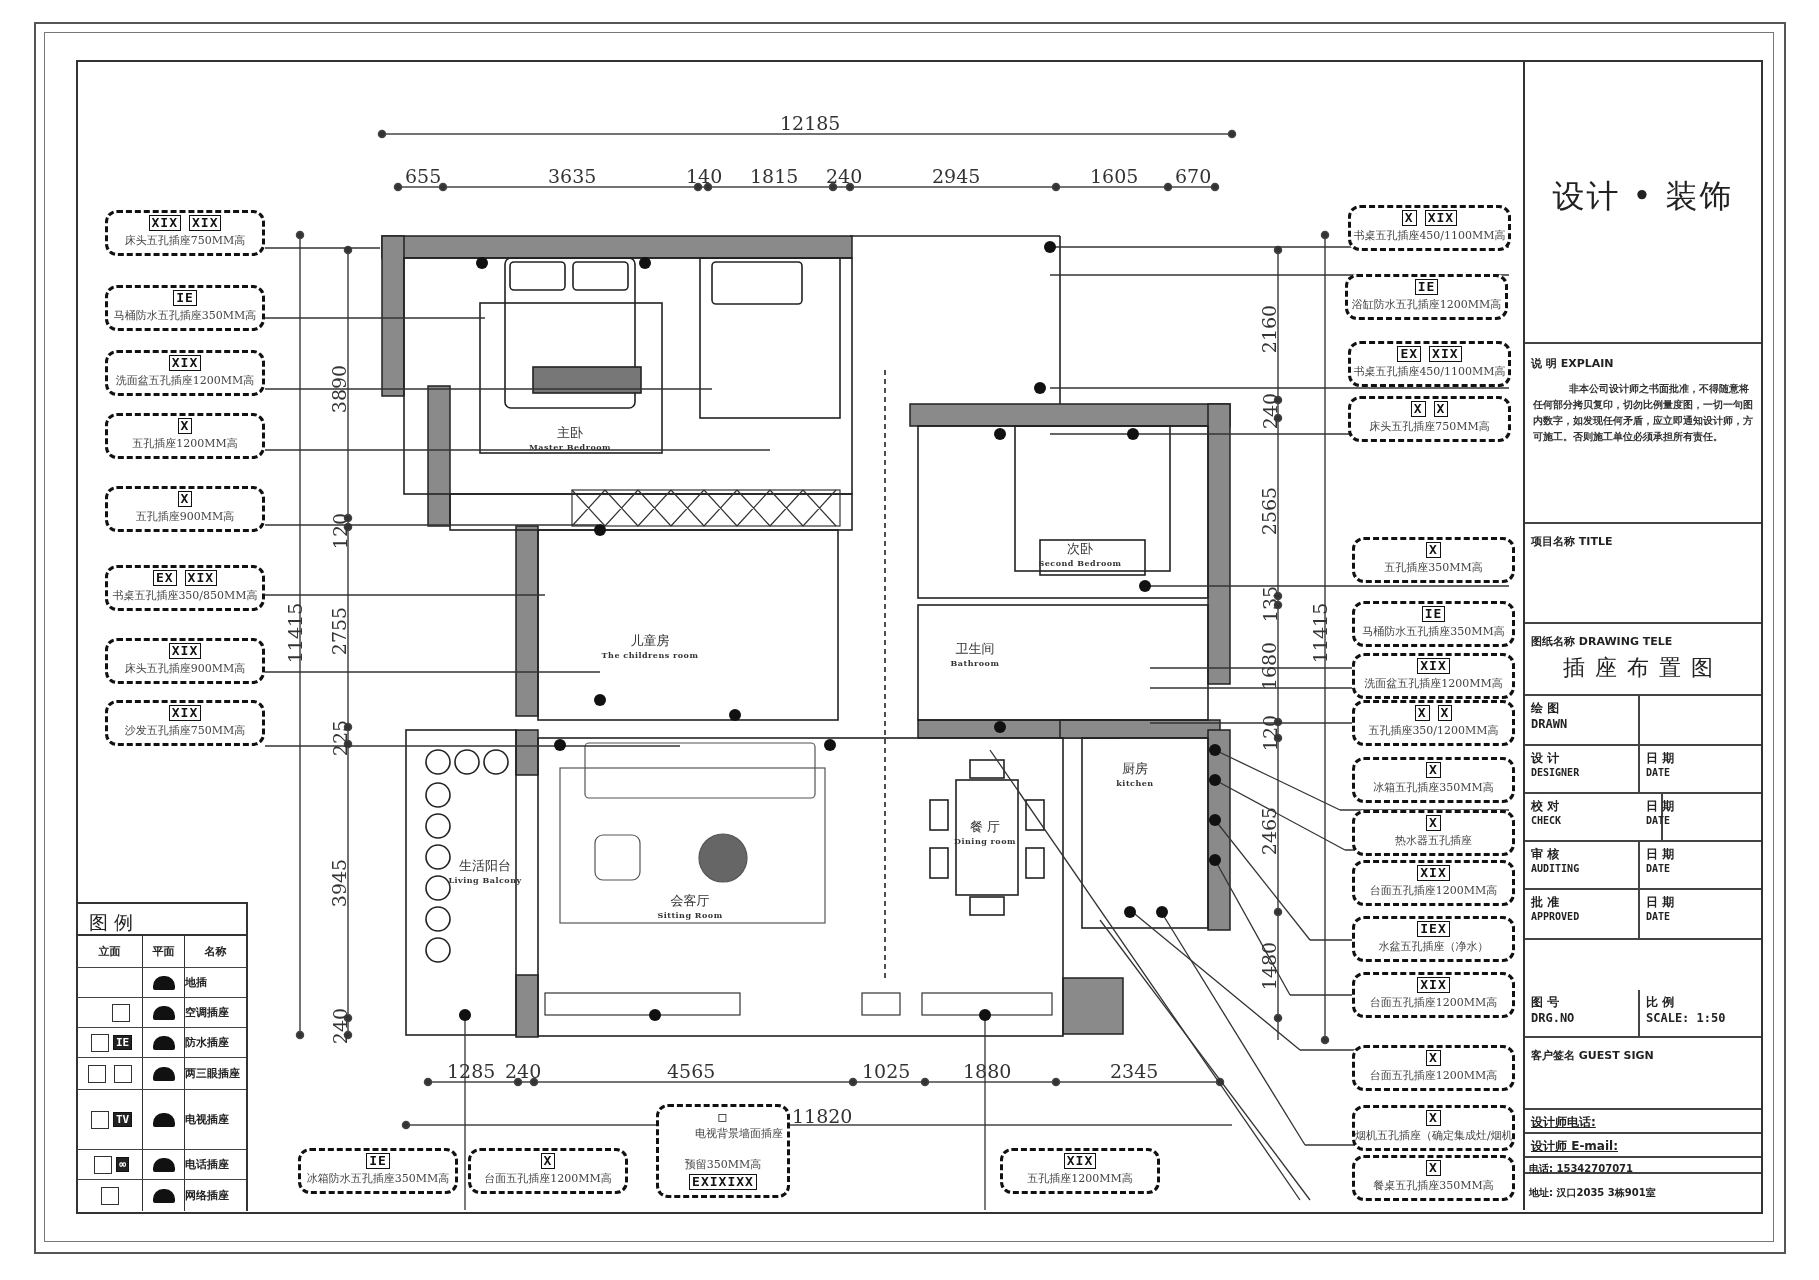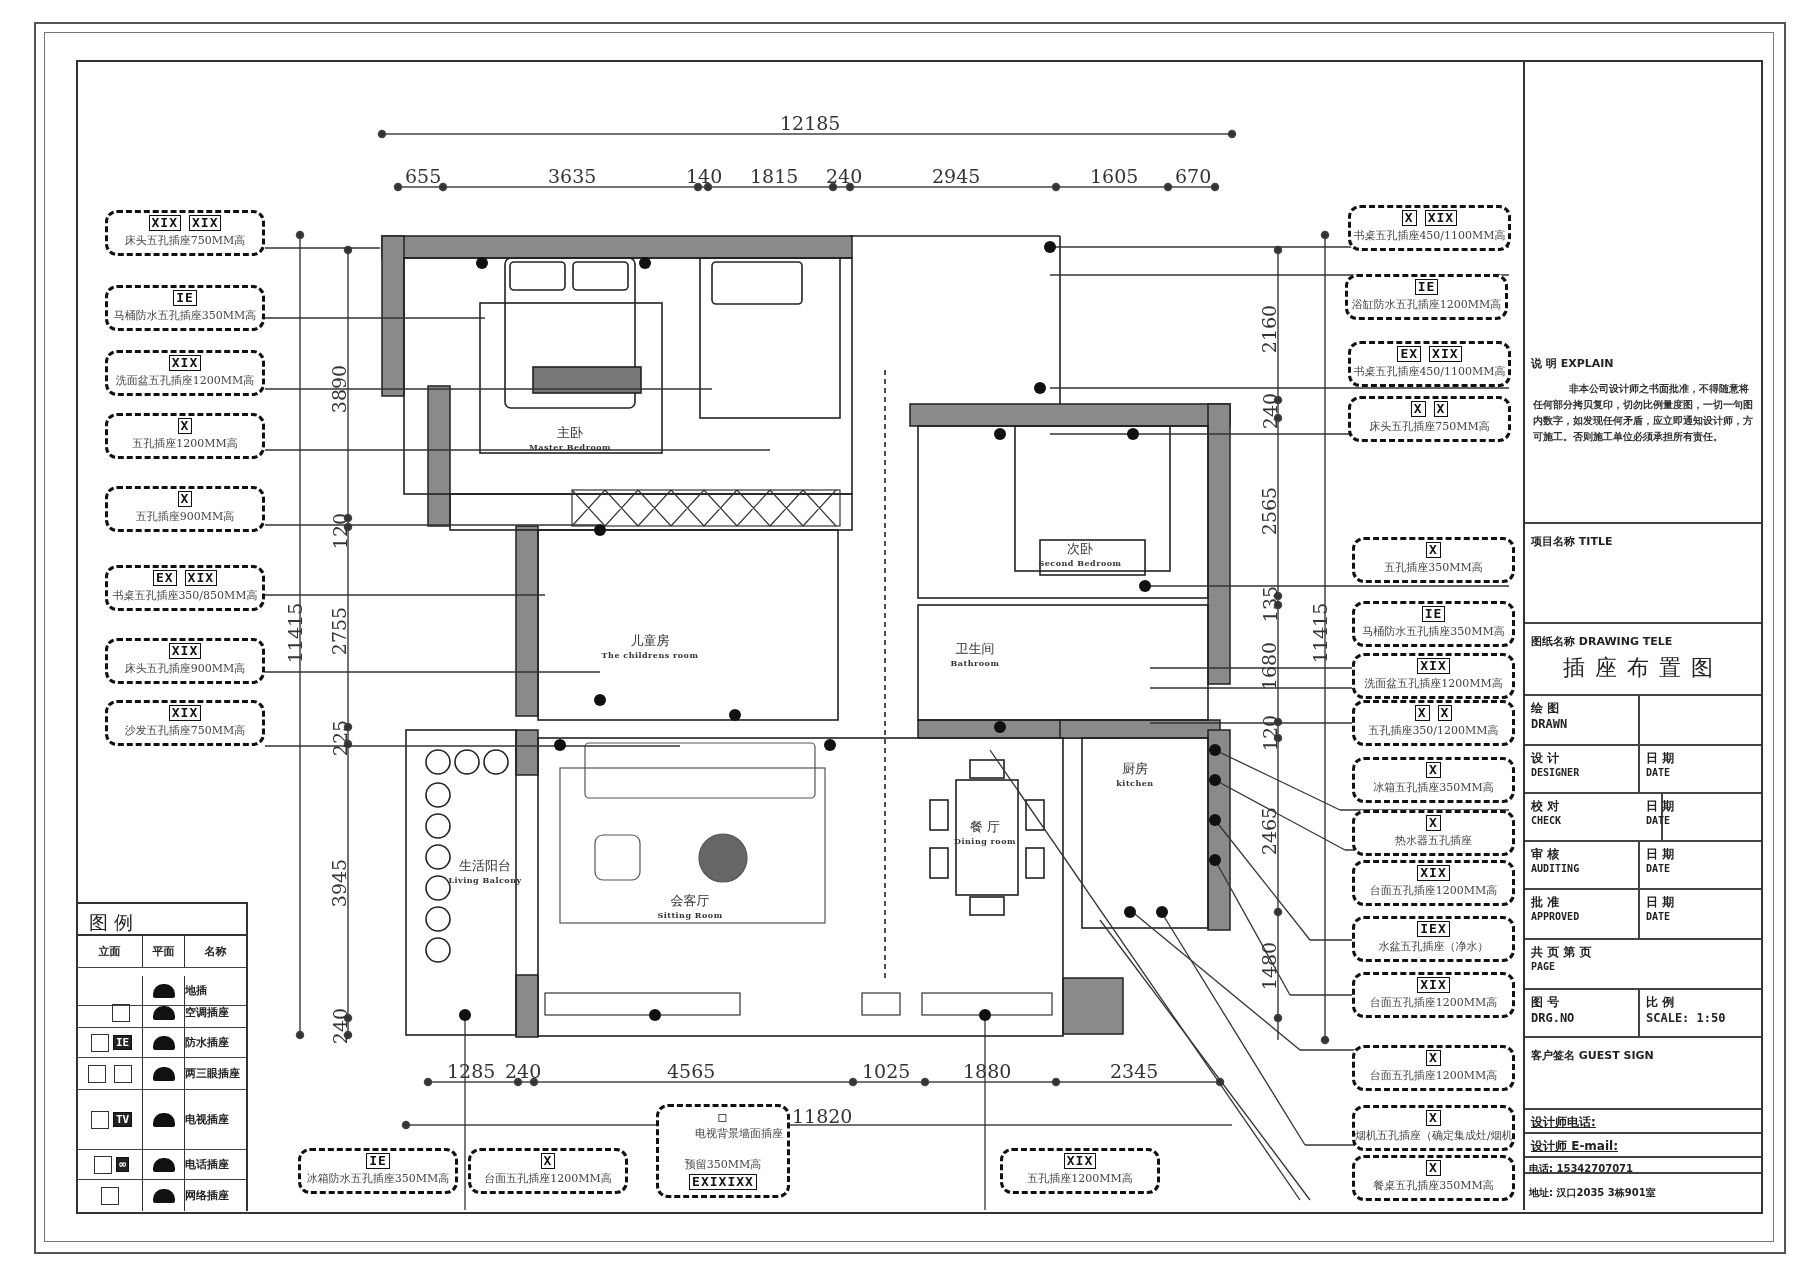--- a/index.html
+++ b/index.html
@@ -443,21 +443,21 @@
     <span class="txt">五孔插座1200MM高</span>
   </div>
 
 <div class="legend">
   <div class="lt">图 例</div>
   <div class="lg-row" style="top:32px;height:32px;">
     <div class="lg-c lg-sep1" style="left:0;width:66px;">立面</div>
     <div class="lg-c lg-sep1" style="left:66px;width:42px;">平面</div>
     <div class="lg-c" style="left:108px;width:61px;">名称</div>
   </div>
-  <div class="lg-row" style="top:64px;height:30px;margin-top:8px;">
+  <div class="lg-row" style="top:64px;height:30px;">
     <div class="lg-c lg-sep1" style="left:0;width:66px;"></div>
     <div class="lg-c lg-sep1" style="left:66px;width:42px;">
         <span class="plug"></span>
       </div>
     <div class="lg-c" style="left:108px;width:61px;justify-content:flex-start;">地插</div>
   </div>
   <div class="lg-row" style="top:94px;height:30px;">
     <div class="lg-c lg-sep1" style="left:0;width:66px;justify-content:flex-end;padding-right:8px;">
         <span class="bx"></span>
       </div>
@@ -511,20 +511,23 @@
         <span class="bx"></span>
       </div>
     <div class="lg-c lg-sep1" style="left:66px;width:42px;">
         <span class="plug"></span>
       </div>
     <div class="lg-c" style="left:108px;width:61px;justify-content:flex-start;">网络插座</div>
   </div>
 </div>
 
 <div class="tb">
+  <div class="tb-row" style="top:0;height:284px;">
+      <div class="brand">设计 • 装饰</div>
+    </div>
   <div class="tb-row" style="top:284px;height:180px;">
     <div class="small" style="padding-top:12px;">说 明  EXPLAIN</div>
     <div class="body" style="padding-top:10px;">非本公司设计师之书面批准，不得随意将任何部分拷贝复印，切勿比例量度图，一切一句图内数字，如发现任何矛盾，应立即通知设计师，方可施工。否则施工单位必须承担所有责任。</div>
   </div>
   <div class="tb-row" style="top:464px;height:100px;">
     <div class="small" style="padding-top:10px;">项目名称  TITLE</div>
   </div>
   <div class="tb-row" style="top:564px;height:72px;">
     <div class="small" style="padding-top:10px;">图纸名称  DRAWING TELE</div>
     <div class="big">插座布置图</div>
@@ -566,26 +569,20 @@
       </div>
   </div>
   <div class="tb-row" style="top:830px;height:50px;">
     <div class="cell" style="left:0;width:115px;border-right:2px solid #444;">
         <span class="c1">批 准</span>
         <span class="c2">APPROVED</span>
       </div>
     <div class="cell" style="left:115px;width:121px;">
         <span class="c1">日 期</span>
         <span class="c2">DATE</span>
-      </div>
-  </div>
-  <div class="tb-row" style="top:880px;height:50px;">
-    <div class="cell" style="left:0;width:236px;">
-        <span class="c1">共   页      第   页</span>
-        <span class="c2">PAGE</span>
       </div>
   </div>
   <div class="tb-row" style="top:930px;height:48px;">
     <div class="cell" style="left:0;width:115px;border-right:2px solid #444;">
         <span class="c1">图   号</span>
         <span class="c2s">DRG.NO</span>
       </div>
     <div class="cell" style="left:115px;width:121px;">
         <span class="c1">比 例</span>
         <span class="c2s">SCALE: 1:50</span>

